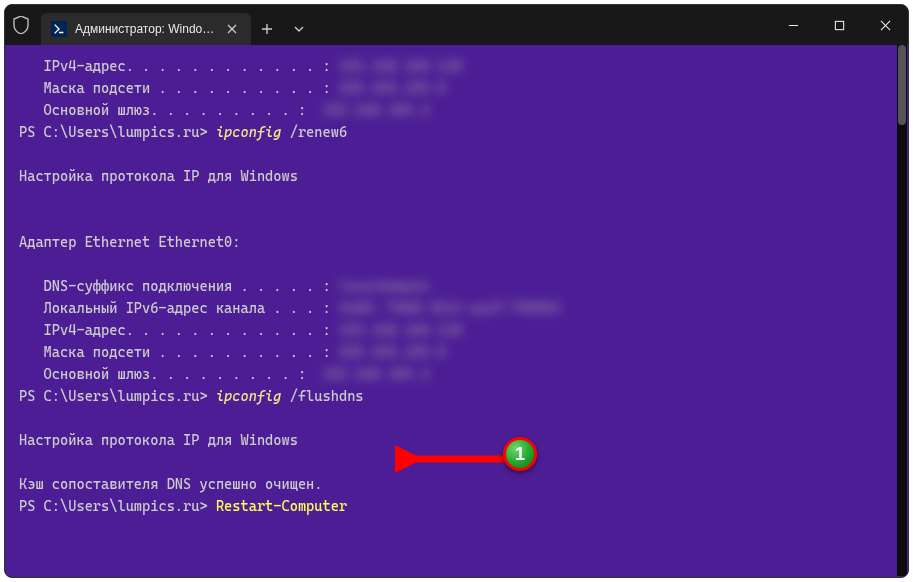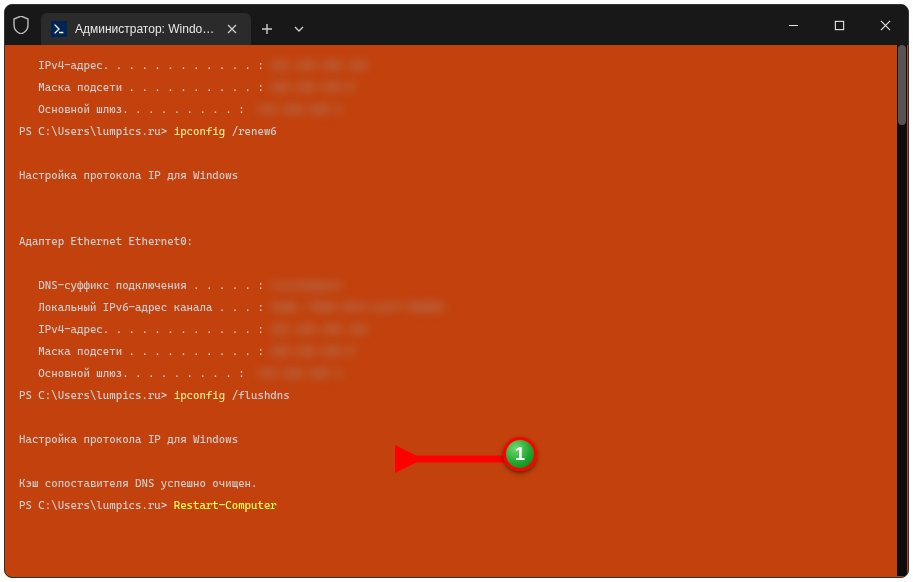--- a/index.html
+++ b/index.html
@@ -99,33 +99,33 @@
     width: 46px; height: 40px;
     display: inline-flex;
     align-items: center;
     justify-content: center;
     color: #e8e8e8;
     cursor: pointer;
   }
   .winbtn svg { display: block; }
   .terminal {
     flex: 1;
-    background: #c2410c;
+    background: #4c1d95;
     color: #cccccc;
     font-family: Consolas, 'Cascadia Mono', monospace;
-    font-size: 11px;
+    font-size: 14px;
     line-height: 22px;
     padding: 10px 0 0 14px;
     white-space: pre;
     overflow: hidden;
     position: relative;
   }
   .line { white-space: pre; }
   .prompt { color: #cccccc; }
-  .cmd { color: #f0e68c; }
+  .cmd { color: #f0e68c; font-style: italic; }
   .hl  { color: #ffff55; text-align: right; }
   .blur {
     color: transparent;
     text-shadow: 0 0 8px #aaa;
     filter: blur(3px);
   }
   .scrollbar {
     position: absolute;
     right: 1px; top: 40px; bottom: 1px;
     width: 10px;

